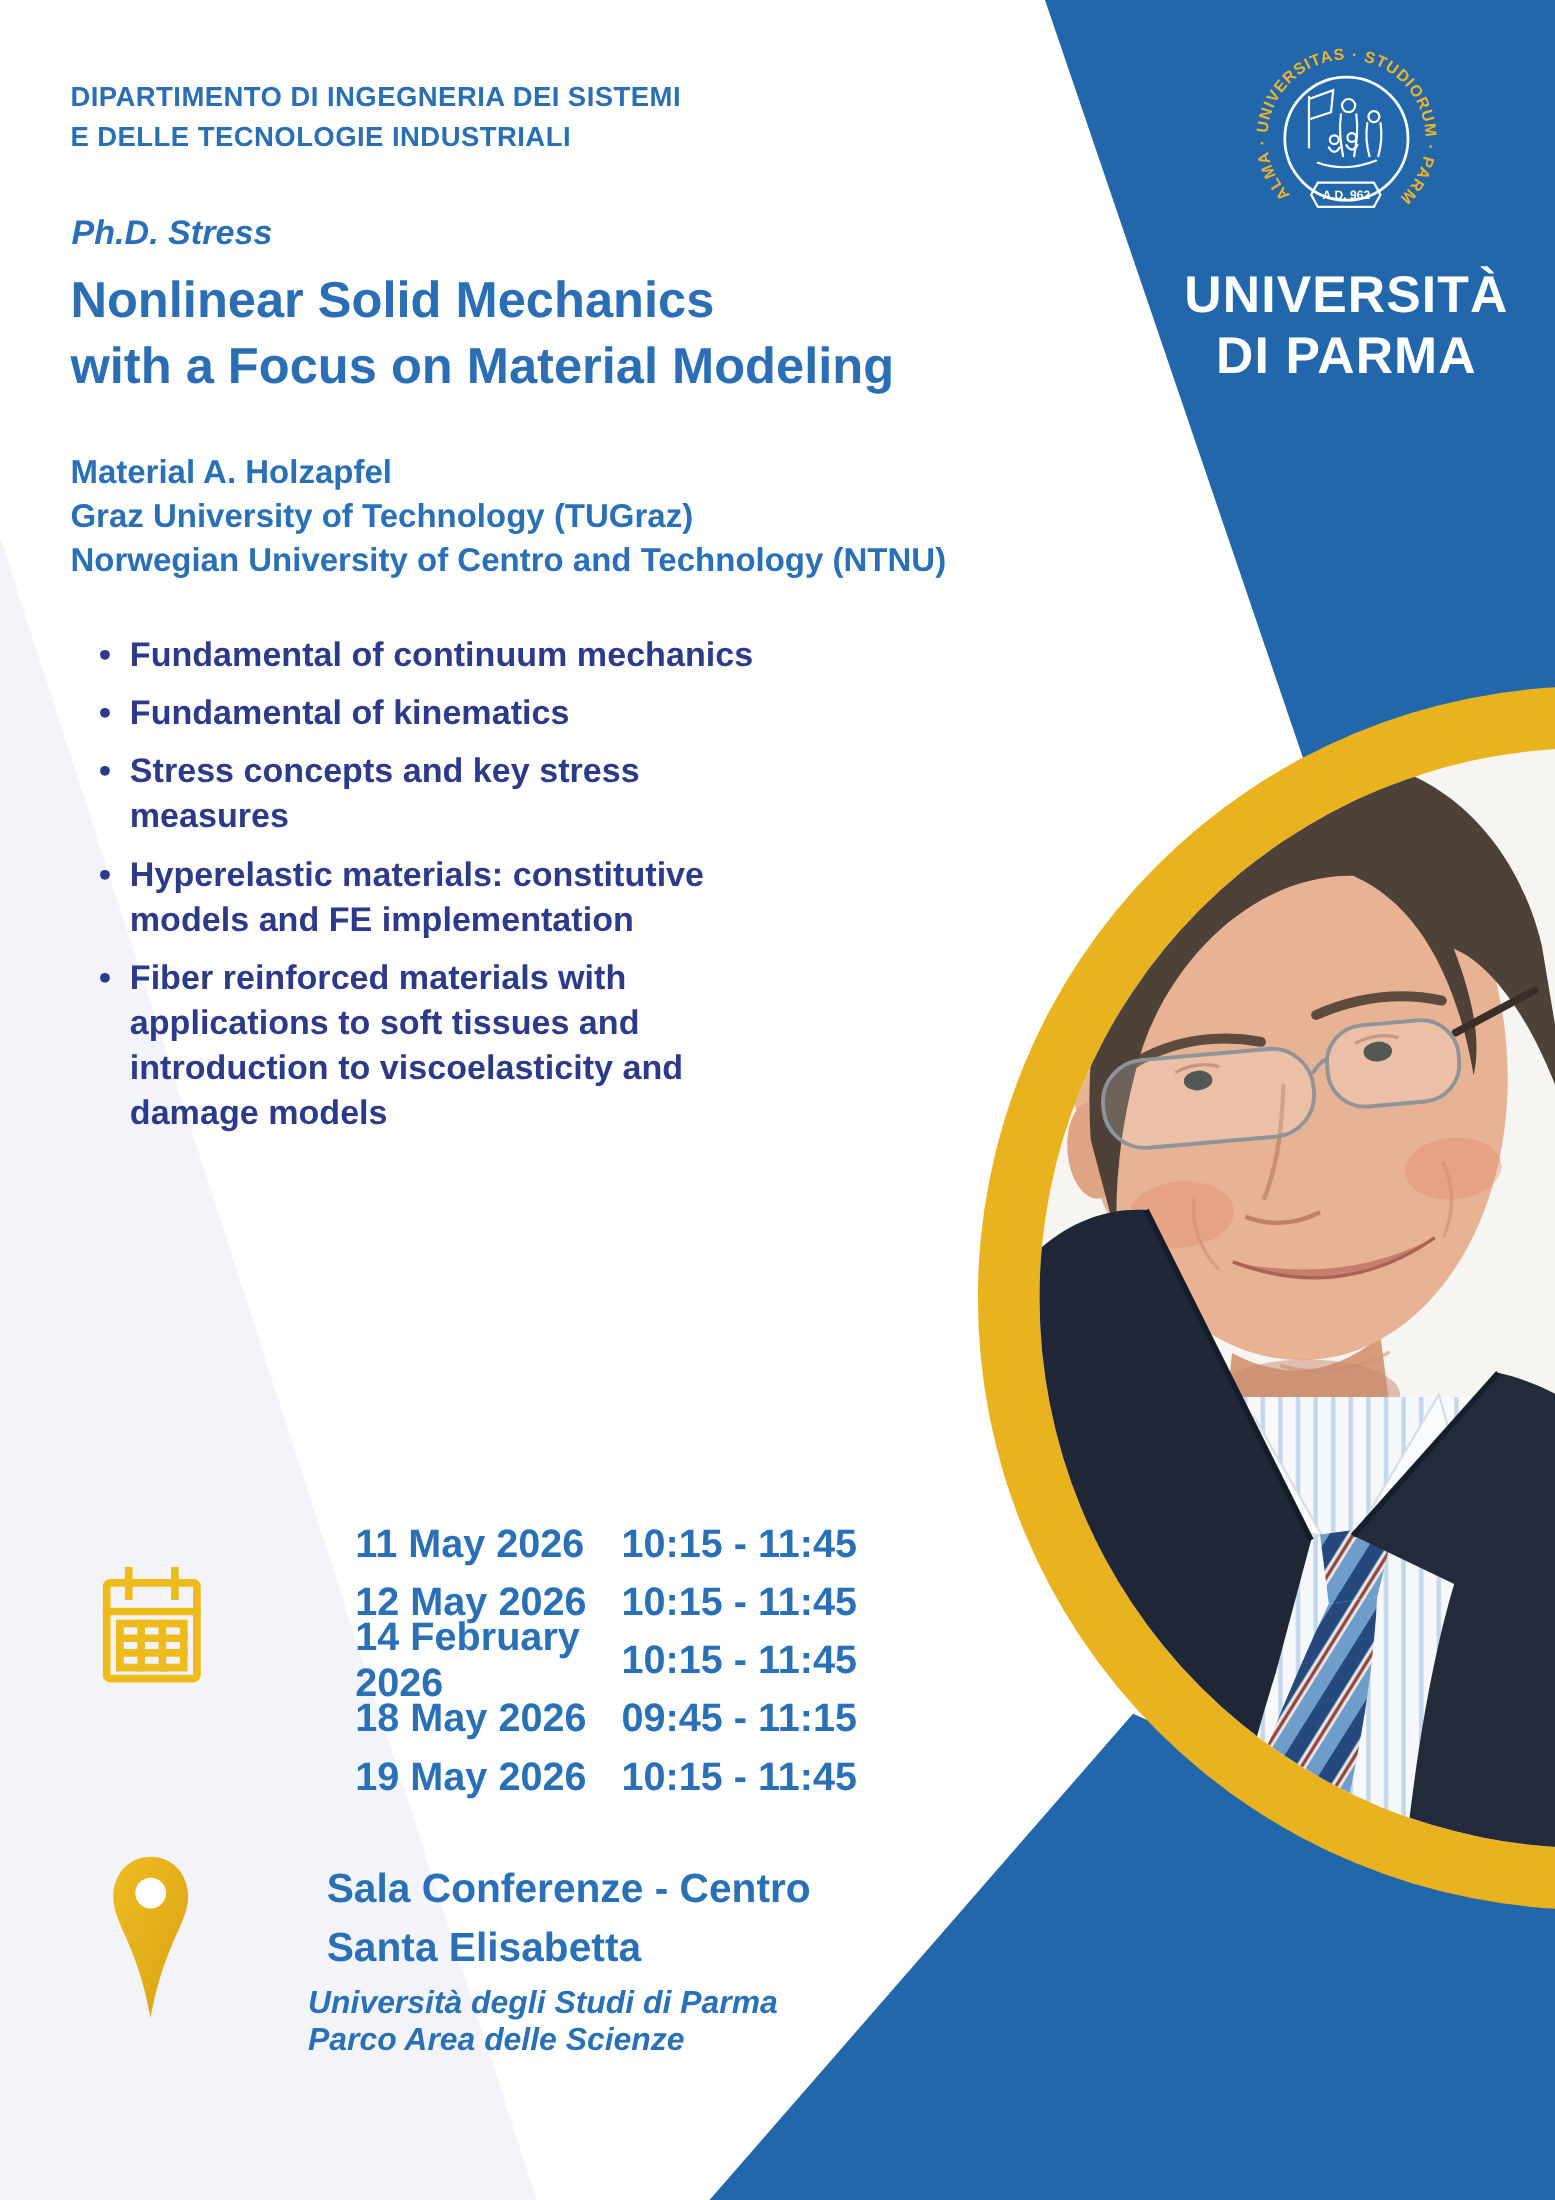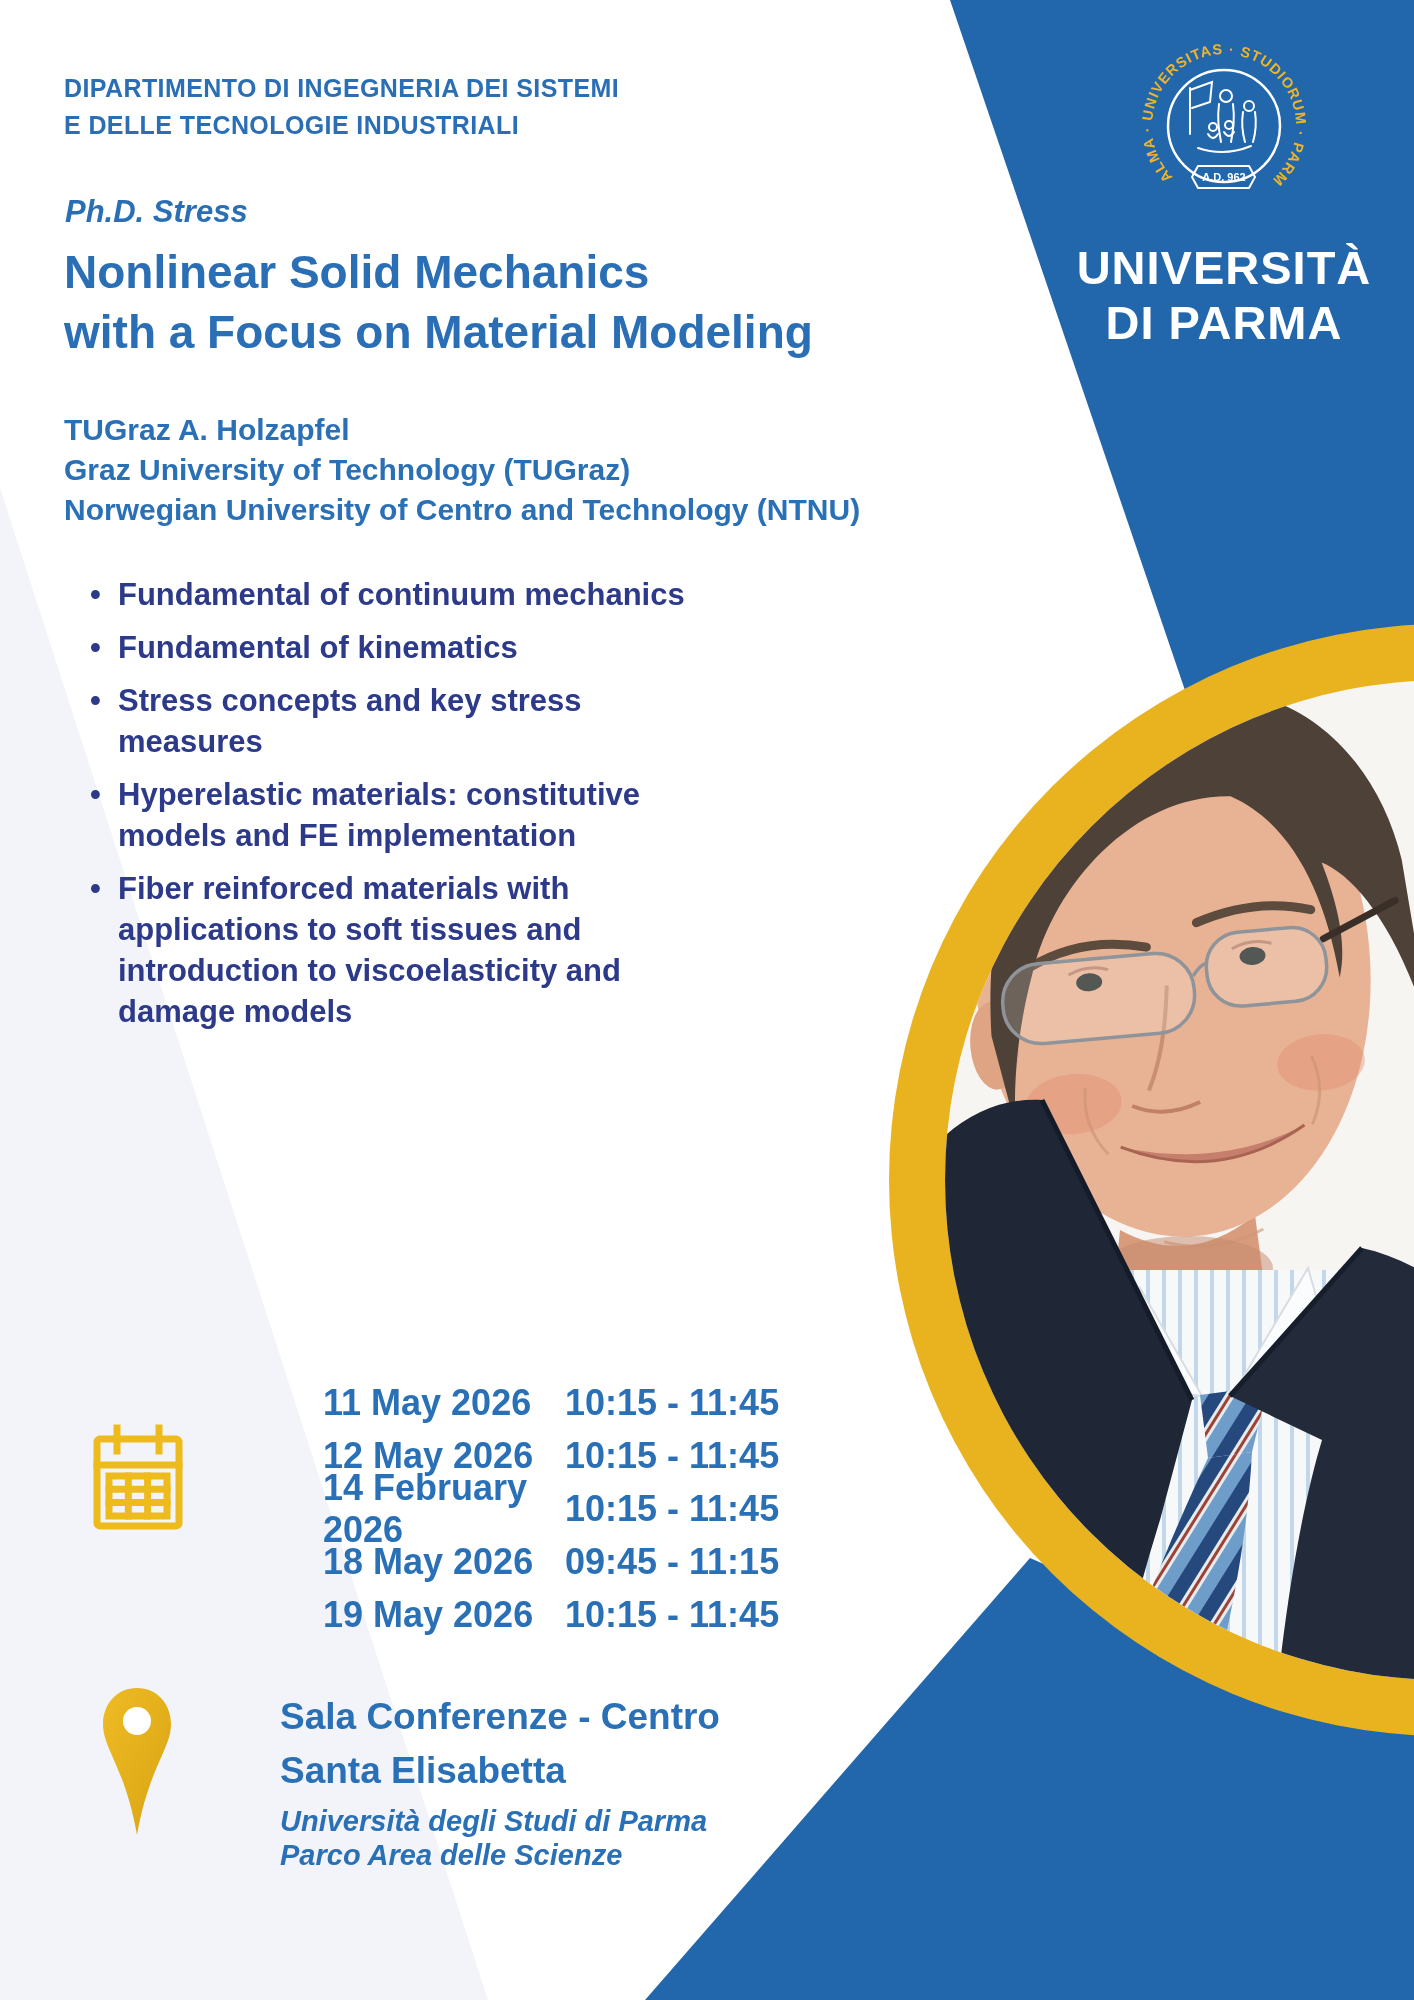--- a/index.html
+++ b/index.html
@@ -23,21 +23,21 @@
   .preline{white-space:pre-line;}
 
   .schedule{left:278px;top:1376px;display:grid;grid-template-columns:242px auto;
         font-size:36px;font-weight:600;color:#2a70b6;margin-left:45px;}
   .schedule span{height:53px;display:flex;align-items:center;}
 
   .cal-icon{left:92px;top:1424px;width:92px;height:110px;}
   .pin-icon{left:100px;top:1686px;width:74px;height:152px;}
 
   .venue{left:280px;top:1690px;color:#2a70b6;}
-  .venue .vname{font-size:37px;line-height:54px;font-weight:600;}
+  .venue .vname{font-size:37px;line-height:54px;font-weight:600;margin-left:17px;}
   .venue .vaddr{font-size:29px;line-height:34px;font-style:italic;font-weight:600;margin-top:6px;}
 
   .wordmark{left:1030px;top:240px;width:388px;text-align:center;color:#ffffff;
         font-size:47px;line-height:55px;font-weight:700;letter-spacing:1px;z-index:3;}
   .seal{left:1128px;top:30px;width:192px;height:192px;z-index:3;}
 </style>
 </head>
 <body>
 
 <div class="page">
@@ -172,21 +172,21 @@
   </div>
 
   <div class="layer phd">Ph.D. Stress</div>
 
   <div class="layer title">
     <div>Nonlinear Solid Mechanics</div>
     <div>with a Focus on Material Modeling</div>
   </div>
 
   <div class="layer speaker">
-    <div>TUGraz A. Holzapfel</div>
+    <div>Material A. Holzapfel</div>
     <div>Graz University of Technology (TUGraz)</div>
     <div>Norwegian University of Centro and Technology (NTNU)</div>
   </div>
 
   <ul class="layer topics">
     <li><span class="dot">•</span><span class="preline">Fundamental of continuum mechanics</span></li>
     <li><span class="dot">•</span><span class="preline">Fundamental of kinematics</span></li>
     <li><span class="dot">•</span><span class="preline">Stress concepts and key stress
 measures</span></li>
     <li><span class="dot">•</span><span class="preline">Hyperelastic materials: constitutive

